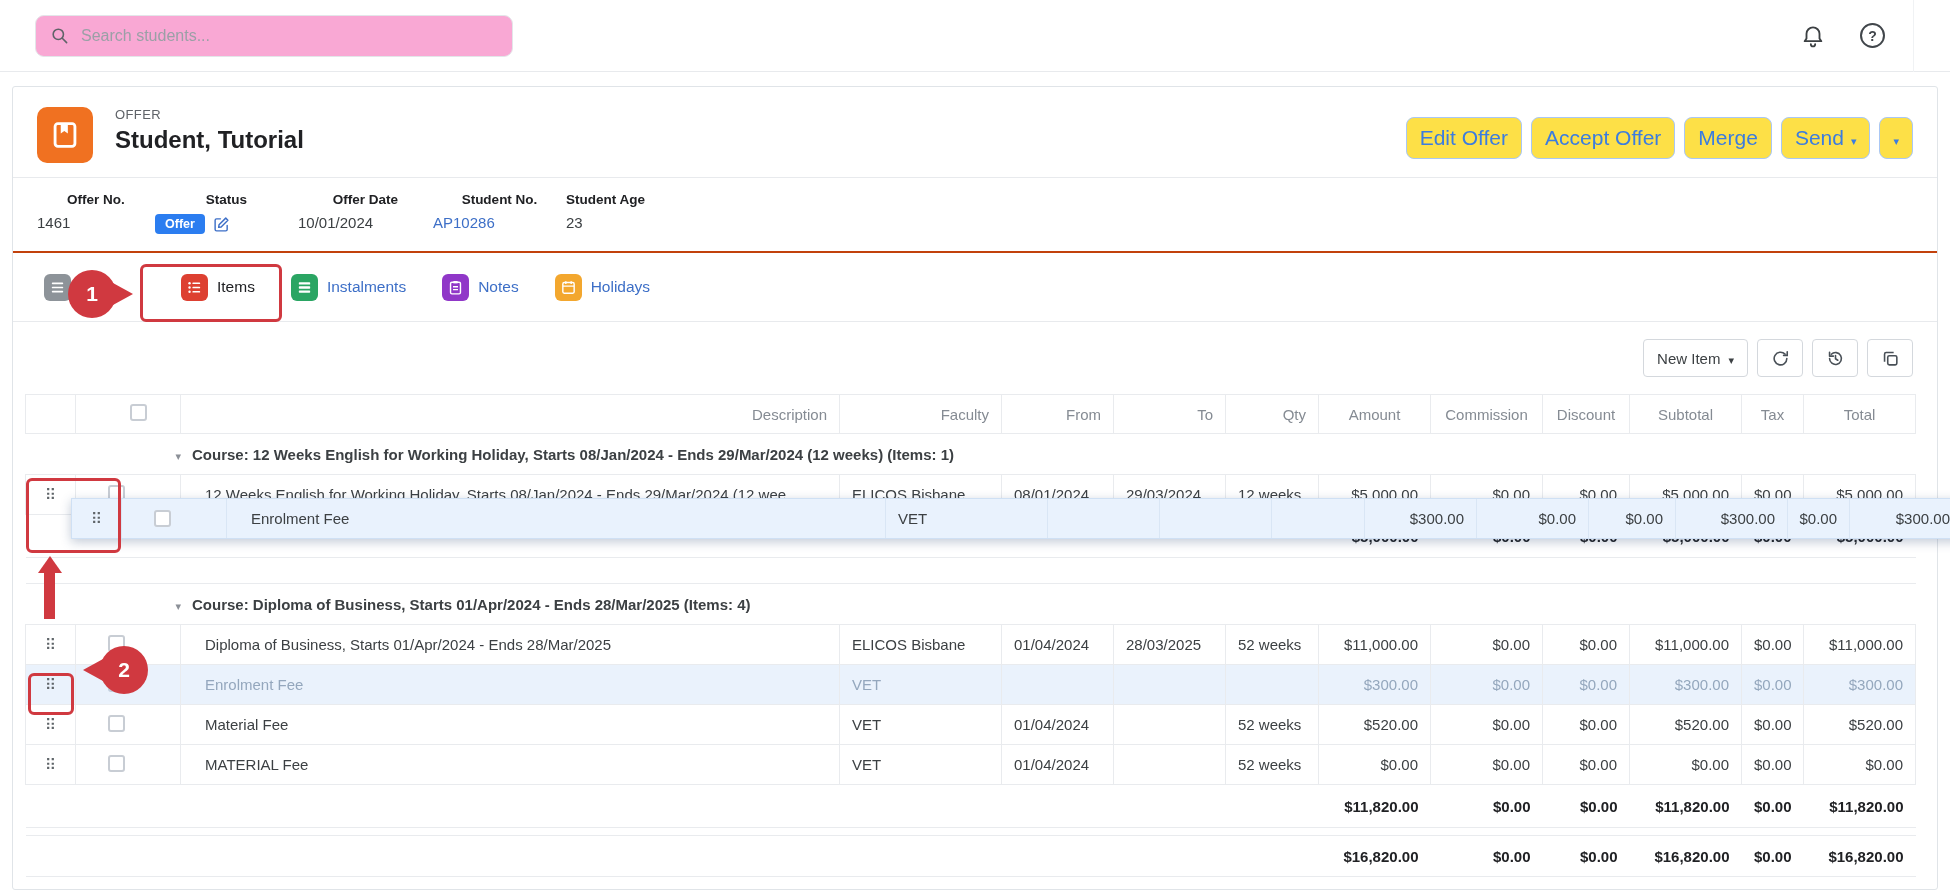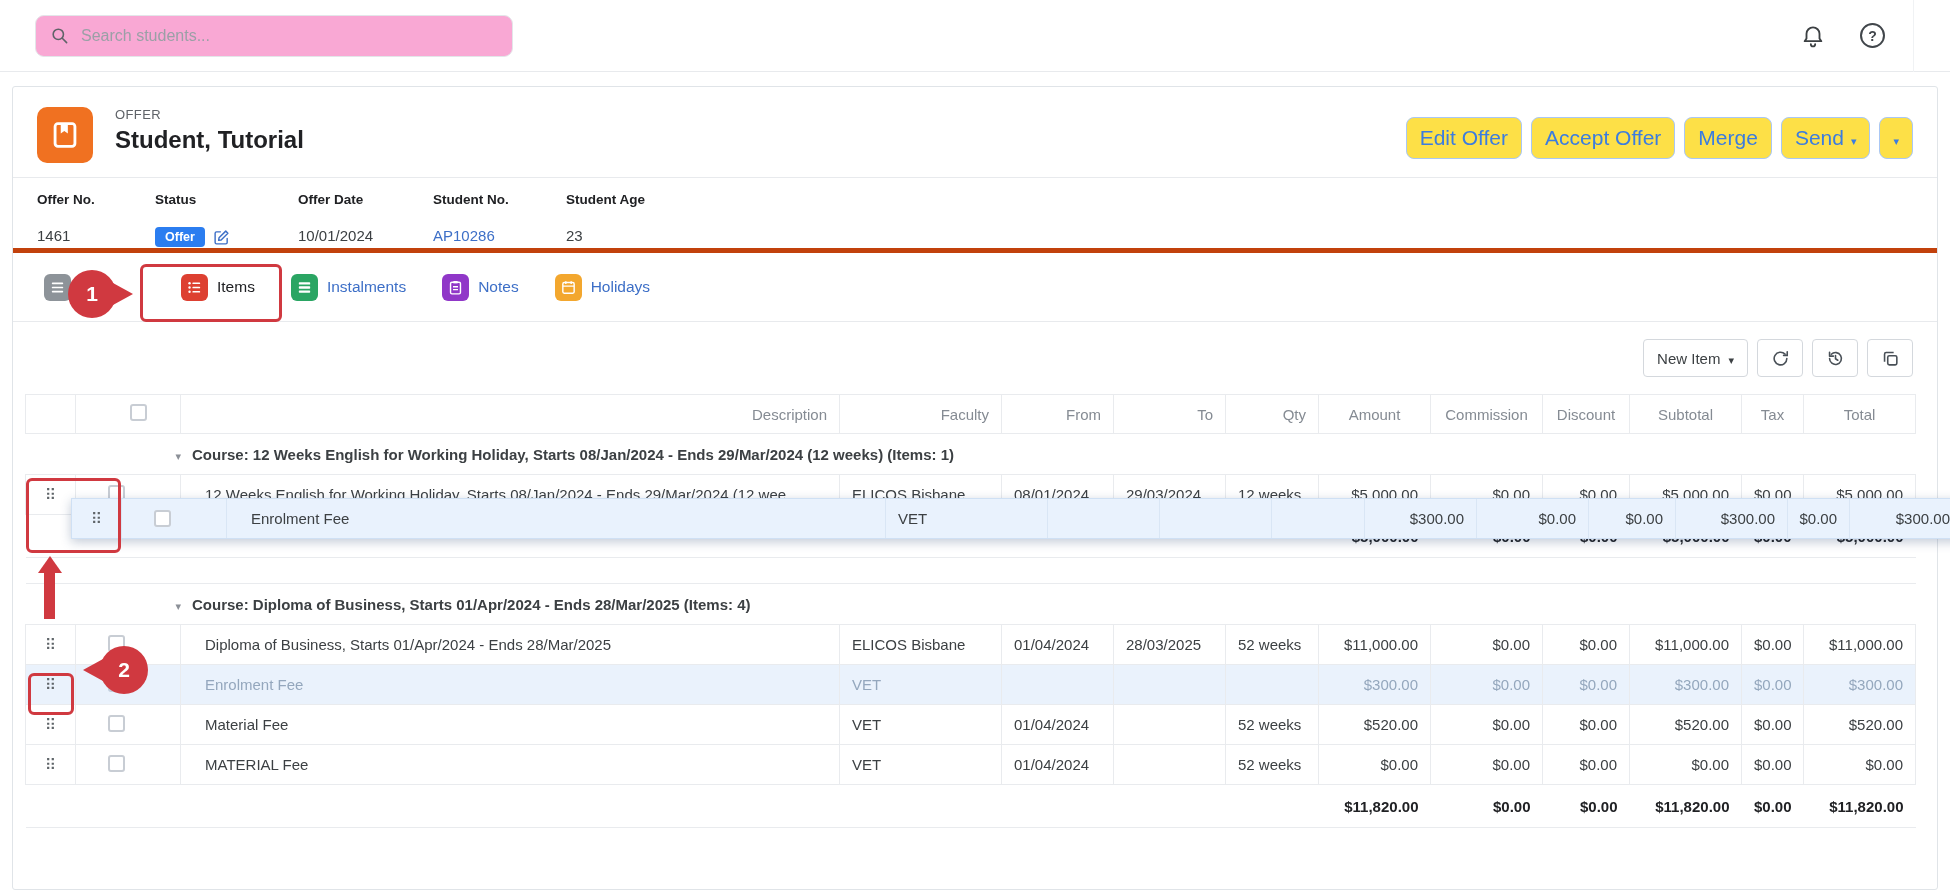--- a/index.html
+++ b/index.html
@@ -27,25 +27,25 @@
 
   .offer-head{display:flex;align-items:flex-start;padding:20px 24px 0;height:91px;border-bottom:1px solid #e8eaed;}
   .offer-icon{width:56px;height:56px;border-radius:10px;background:#f07121;display:flex;align-items:center;justify-content:center;flex:none;}
   .head-text{margin-left:22px;}
   .kicker{font-size:13px;color:#5f6368;letter-spacing:.4px;}
   .title{font-size:24px;font-weight:bold;color:#202124;margin-top:4px;}
   .head-actions{margin-left:auto;display:flex;gap:9px;margin-top:10px;}
   .btn-blue{border:1px solid #a9c7f5;color:#3b7ce0;background:#fde047;border-radius:8px;padding:8px 13px;font-size:21px;font-family:inherit;display:inline-flex;align-items:center;gap:7px;cursor:pointer;}
   .caret::after{content:"\25BE";font-family:"DejaVu Sans",sans-serif;font-size:11px;line-height:1;}
 
-  .info-row{padding:14px 24px 5px;height:75px;border-bottom:5px solid #c2410c;display:flex;}
+  .info-row{padding:14px 24px 5px;height:75px;border-bottom:2px solid #c2410c;display:flex;text-align:center;}
   .field{flex:none;}
   .w1{width:118px}.w2{width:143px}.w3{width:135px}.w4{width:133px}
   .f-label{font-size:13.5px;font-weight:bold;color:#202124;}
-  .f-value{font-size:15px;color:#3c4043;margin-top:20px;display:flex;align-items:center;gap:8px;}
+  .f-value{font-size:15px;color:#3c4043;margin-top:7px;display:flex;align-items:center;gap:8px;}
   .badge{background:#2b7df0;color:#fff;font-size:12.5px;font-weight:bold;padding:3px 10px;border-radius:4px;display:inline-block;}
   .link{color:#3d6fc7;cursor:pointer;}
 
   .tabs{display:flex;align-items:center;padding:0 24px;height:69px;border-bottom:1px solid #e8eaed;}
   .tab{display:flex;align-items:center;gap:9px;margin-right:36px;cursor:pointer;}
   .tab-icon{width:27px;height:27px;border-radius:6px;display:flex;align-items:center;justify-content:center;flex:none;}
   .tab-label{font-size:15.5px;color:#3d6fc7;}
   .tab-hidden{margin-left:7px;margin-right:110px;}
   .ti-gray{background:#8d9399}.ti-red{background:#dd4031}.ti-green{background:#2aa563}.ti-purple{background:#9037c8}.ti-amber{background:#f3a72e}
   .tab-items .tab-label{color:#202124;}
@@ -401,20 +401,29 @@
           <td class="money">$11,820.00</td>
           <td class="money">$0.00</td>
           <td class="money">$0.00</td>
           <td class="money">$11,820.00</td>
           <td class="money">$0.00</td>
           <td class="money">$11,820.00</td>
         </tr>
         <tr class="spacer2">
             <td colspan="13"></td>
           </tr>
+        <tr class="grand-row">
+          <td colspan="7"></td>
+          <td class="money">$16,820.00</td>
+          <td class="money">$0.00</td>
+          <td class="money">$0.00</td>
+          <td class="money">$16,820.00</td>
+          <td class="money">$0.00</td>
+          <td class="money">$16,820.00</td>
+        </tr>
       </tbody>
     </table>
 
     <div class="drag-row">
       <div class="dc dc-handle">
           <span class="handle"></span>
         </div>
       <div class="dc dc-check">
           <span class="checkbox"></span>
         </div>

